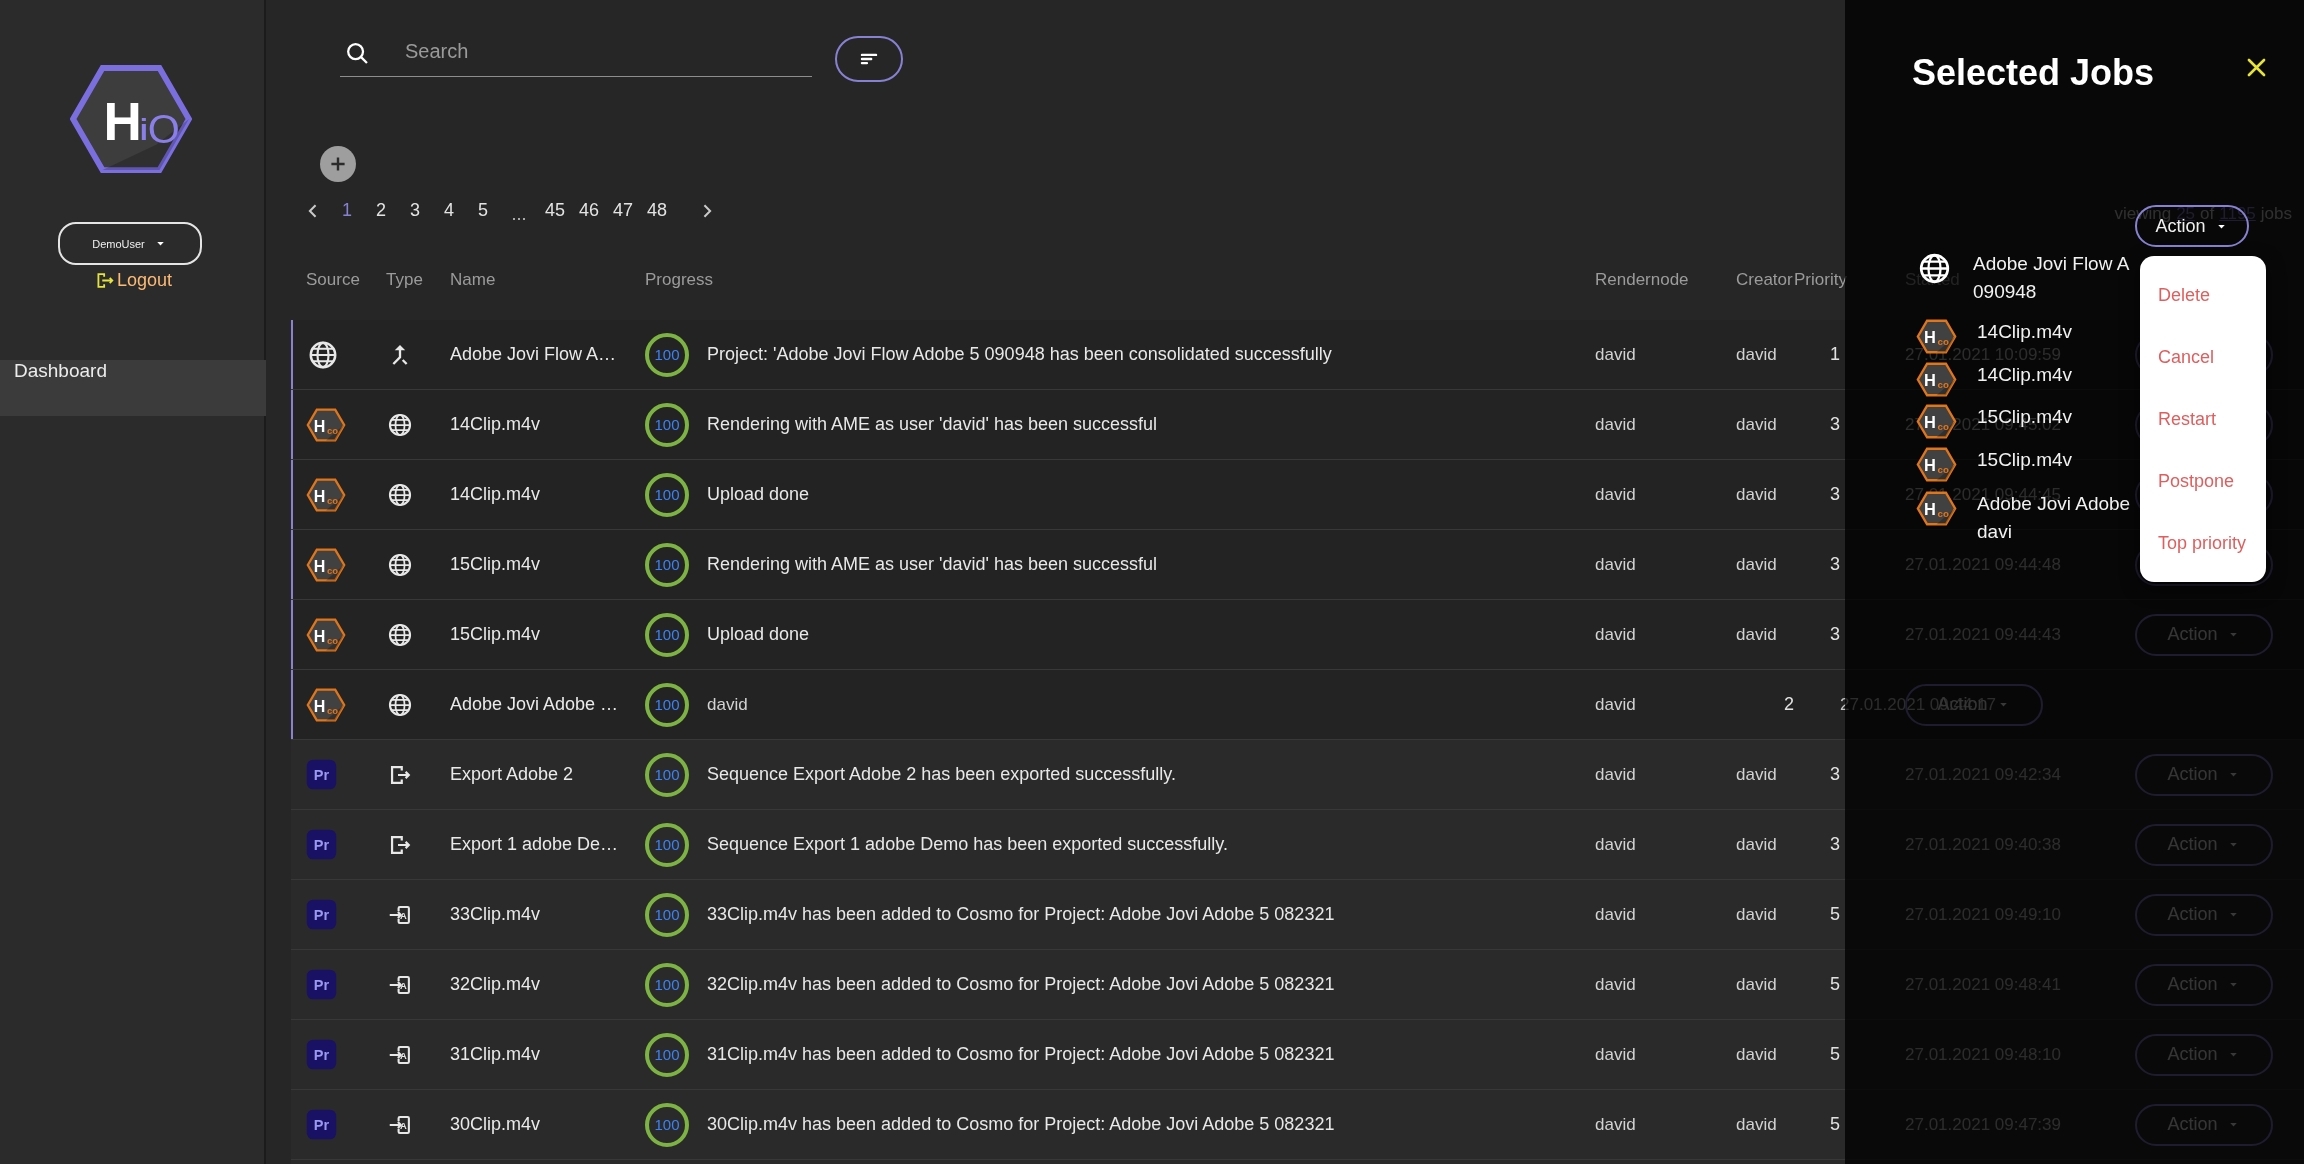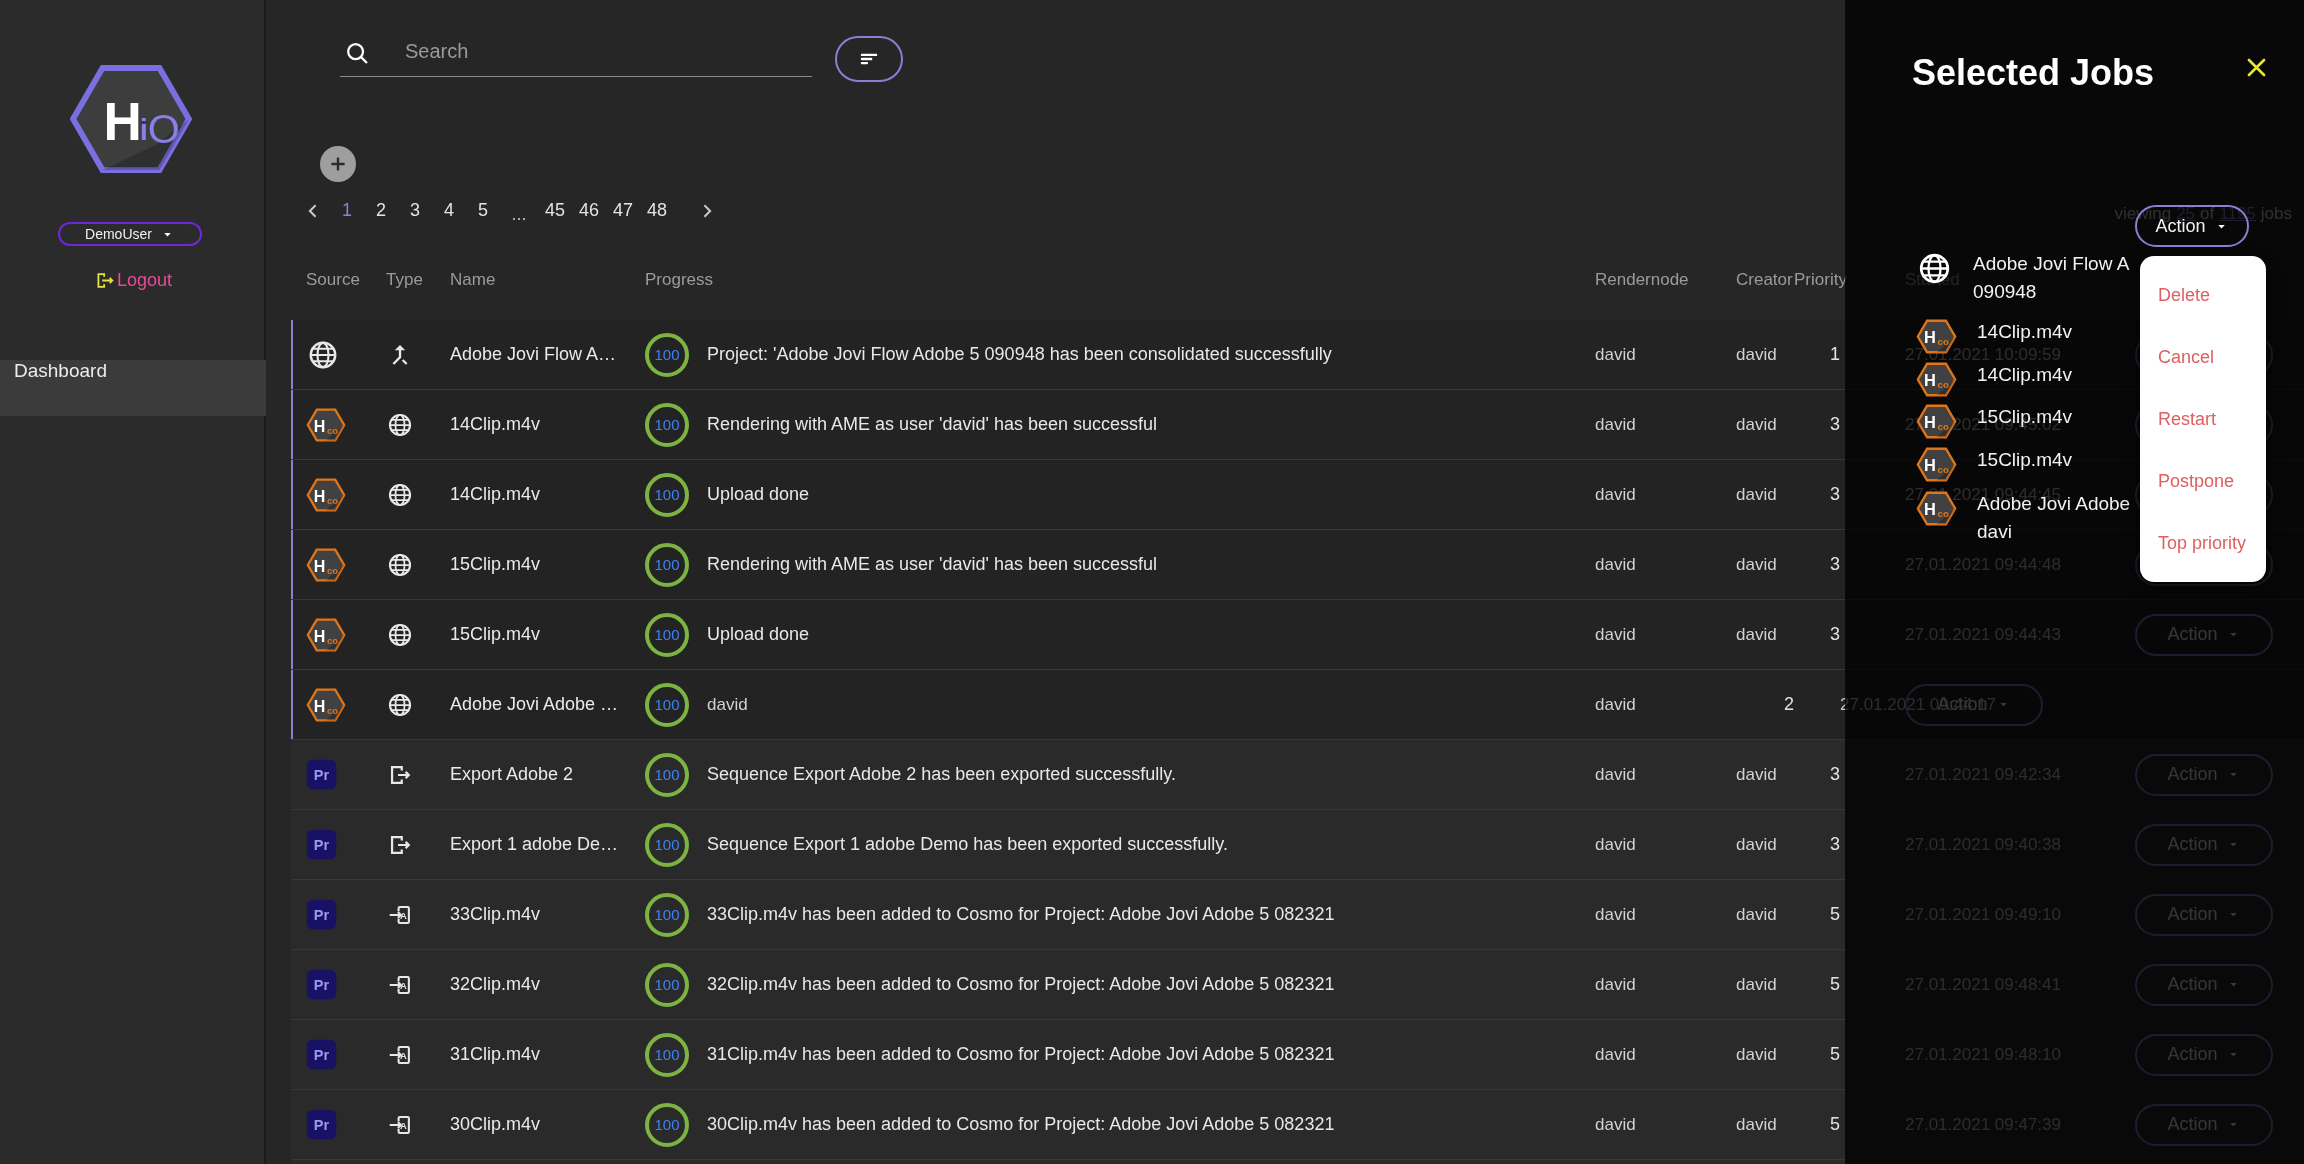--- a/index.html
+++ b/index.html
@@ -7,26 +7,26 @@
           font-family:"Liberation Sans",sans-serif;color:#e8e8e8;}
   svg{display:block;}
   .ic{width:28px;height:28px;color:#e8e8e8;}
   .ic use{stroke:currentColor;fill:none;}
   .fillic use{fill:currentColor;stroke:none;}
 
   
   #sidebar{position:absolute;left:0;top:0;width:266px;height:1164px;background:#2b2b2b;
            border-right:2px solid #1b1b1b;box-sizing:border-box;}
   #logo{position:absolute;left:70px;top:64px;}
-  #user-pill{position:absolute;left:58px;top:222px;width:144px;height:24px;border:2px solid #6d28d9;
-             border-radius:18px;background:transparent;color:#f0f0f0;font-size:14px;
+  #user-pill{position:absolute;left:58px;top:222px;width:144px;height:43px;border:2px solid #e5e5e5;
+             border-radius:18px;background:transparent;color:#f0f0f0;font-size:11px;
              display:flex;align-items:center;justify-content:center;gap:8px;cursor:pointer;
              font-family:"Liberation Sans",sans-serif;}
   #logout{position:absolute;left:0px;top:265px;width:266px;height:30px;display:flex;align-items:center;
-          justify-content:center;font-size:18px;color:#ec4899;cursor:pointer;}
+          justify-content:center;font-size:18px;color:#fdba74;cursor:pointer;}
   #logout .ic{width:23px;height:23px;color:#e6e33a;}
   .nav-item{position:absolute;left:0;top:360px;width:266px;height:56px;background:#3b3b3b;
             display:flex;align-items:flex-start;padding-left:14px;box-sizing:border-box;
             font-size:19px;color:#ececec;cursor:pointer;}
 
   
   #search-wrap{position:absolute;left:340px;top:26px;width:472px;height:50px;
                border-bottom:1px solid #8d8d8d;display:flex;align-items:center;}
   #search-wrap .ic{width:27px;height:27px;margin:4px 10px 0 4px;color:#fff;}
   #search-input{flex:1;background:transparent;border:none;outline:none;color:#e8e8e8;

